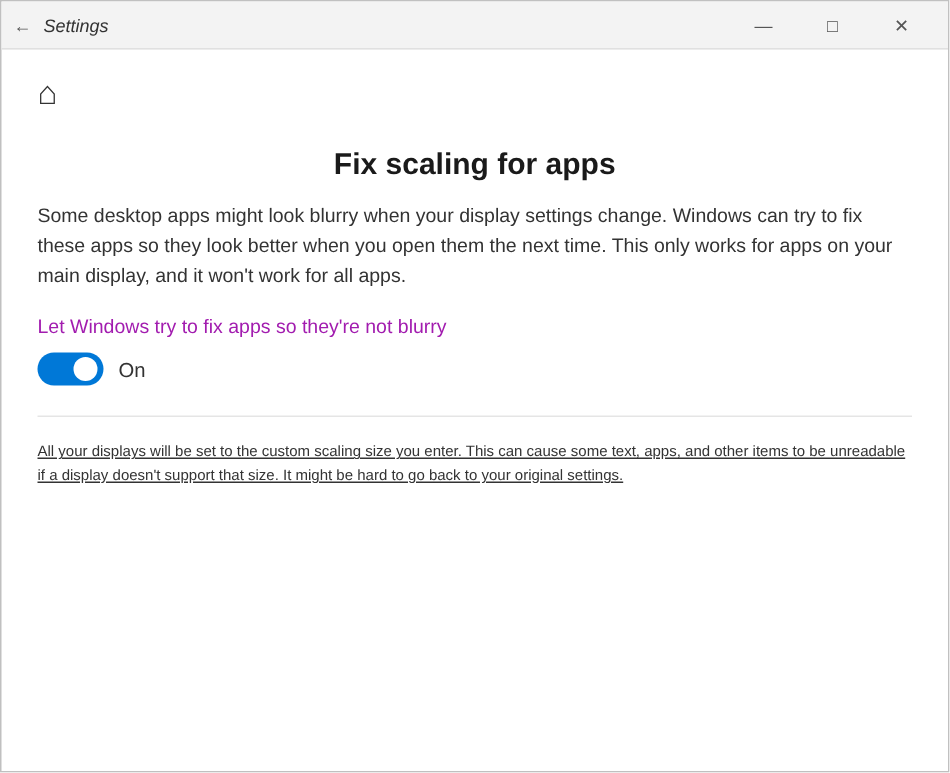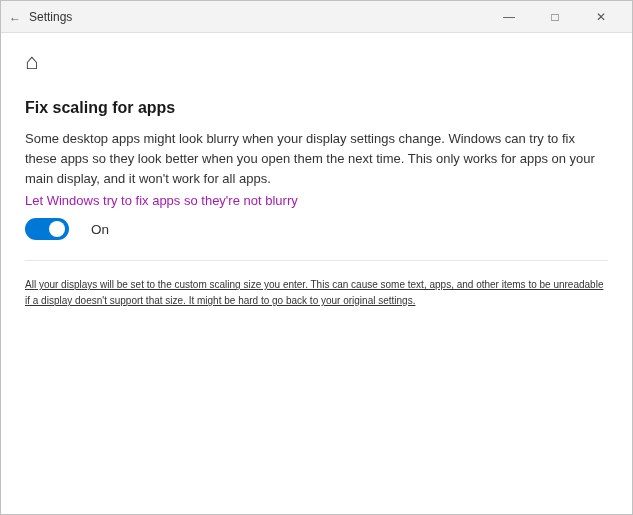--- a/index.html
+++ b/index.html
@@ -47,20 +47,21 @@
 
     .title-bar-icon {
       font-size: 12px;
       color: #555;
       cursor: pointer;
     }
 
     .title-bar-title {
       font-size: 12px;
       color: #333;
+      font-style: italic;
     }
 
     .title-bar-controls {
       display: flex;
       align-items: center;
       gap: 0;
     }
 
     .title-bar-btn {
       width: 46px;
@@ -99,43 +100,44 @@
       font-size: 24px;
       font-weight: 300;
       color: #1a1a1a;
     }
 
     .section {
       margin-bottom: 20px;
     }
 
     .section-title {
-      font-size: 16px;
+      font-size: 20px;
       font-weight: 600;
       color: #1a1a1a;
       margin-bottom: 12px;
+      text-align: center;
     }
 
     .section-desc {
       font-size: 13px;
       color: #333;
       line-height: 1.55;
-      margin-bottom: 4px;
+      margin-bottom: 16px;
     }
 
     .toggle-label {
       font-size: 13px;
       color: #a21caf;
       margin-bottom: 10px;
     }
 
     .toggle-container {
       display: flex;
       align-items: center;
-      gap: 22px;
+      gap: 10px;
     }
 
     .toggle {
       position: relative;
       width: 44px;
       height: 22px;
       cursor: pointer;
     }
 
     .toggle-track {

